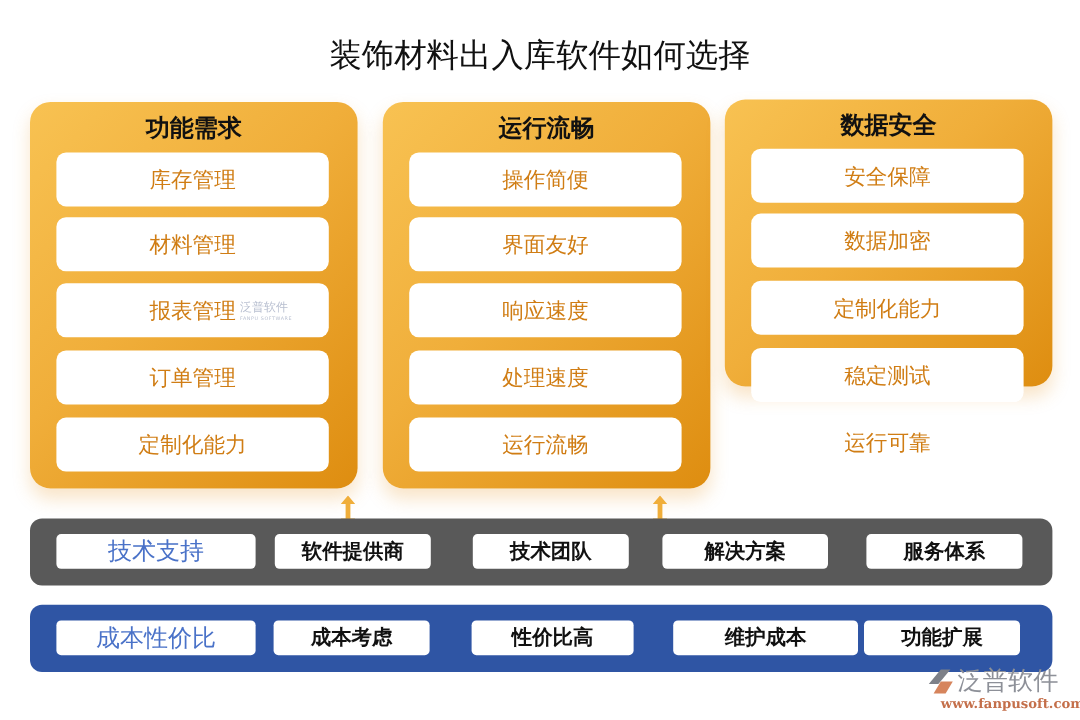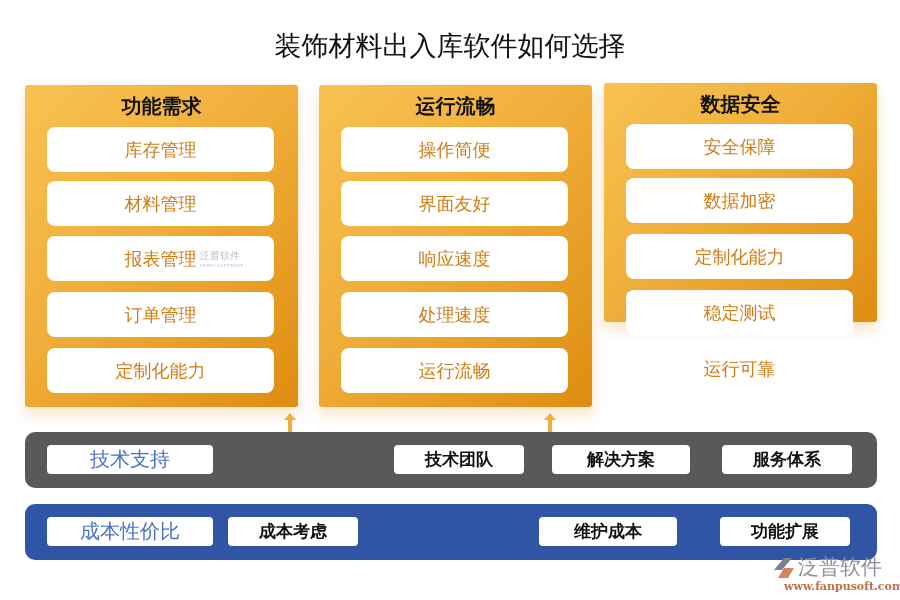--- a/index.html
+++ b/index.html
@@ -6,21 +6,21 @@
   html, body { width: 900px; height: 600px; background: #ffffff; overflow: hidden; }
   body { position: relative; font-family: "DejaVu Serif", "Liberation Serif", serif; }
 
   .title {
     position: absolute; left: 0; top: 28px; width: 900px; text-align: center;
     font-size: 27px; color: #111111; letter-spacing: 0px;
   }
 
   .panel {
     position: absolute; top: 85px; width: 273px; height: 322px;
-    border-radius: 3px;
+    border-radius: 17px;
     background: linear-gradient(135deg, #f8c252 0%, #f0ae3a 45%, #de8d10 100%);
     box-shadow: 0 8px 14px rgba(230,150,40,0.25);
     padding-left: 22px;
   }
   .panel.p1 { left: 25px; }
   .panel.p2 { left: 319px; }
   .panel.p3 { left: 604px; top: 83px; width: 273px; height: 239px; }
 
   .panel-title {
     position: absolute; top: 8px; left: 0; width: 100%; text-align: center;
@@ -114,29 +114,31 @@
 
 <svg class="arrow a1" viewBox="0 0 14 26">
   <polygon points="7,0 13,7 9,7 9,19 13,19 7,26 1,19 5,19 5,7 1,7" fill="#f0ae3a"></polygon>
 </svg>
 <svg class="arrow a2" viewBox="0 0 14 26">
   <polygon points="7,0 13,7 9,7 9,19 13,19 7,26 1,19 5,19 5,7 1,7" fill="#f0ae3a"></polygon>
 </svg>
 
 <div class="band tech">
   <div class="band-label" style="left:22px">技术支持</div>
+  <div class="band-chip" style="left:204px">软件提供商</div>
   <div class="band-chip" style="left:369px">技术团队</div>
   <div class="band-chip" style="left:527px; width:138px">解决方案</div>
   <div class="band-chip" style="left:697px">服务体系</div>
 </div>
 
 <div class="band cost">
   <div class="band-label" style="left:22px">成本性价比</div>
   <div class="band-chip" style="left:203px">成本考虑</div>
-  <div class="band-chip" style="left:514px; width:138px">维护成本</div>
+  <div class="band-chip" style="left:368px; width:135px">性价比高</div>
+  <div class="band-chip" style="left:536px; width:154px">维护成本</div>
   <div class="band-chip" style="left:695px">功能扩展</div>
 </div>
 
 <div class="logo">
   <svg width="26" height="24" viewBox="0 0 26 24">
     <polygon points="2,14 12,2 20,2 10,14" fill="#7d8088"></polygon>
     <polygon points="6,22 12,12 22,12 16,22" fill="#d6845c"></polygon>
   </svg>
   <span class="name">泛普软件</span>
   <span class="url">www.fanpusoft.com</span>

